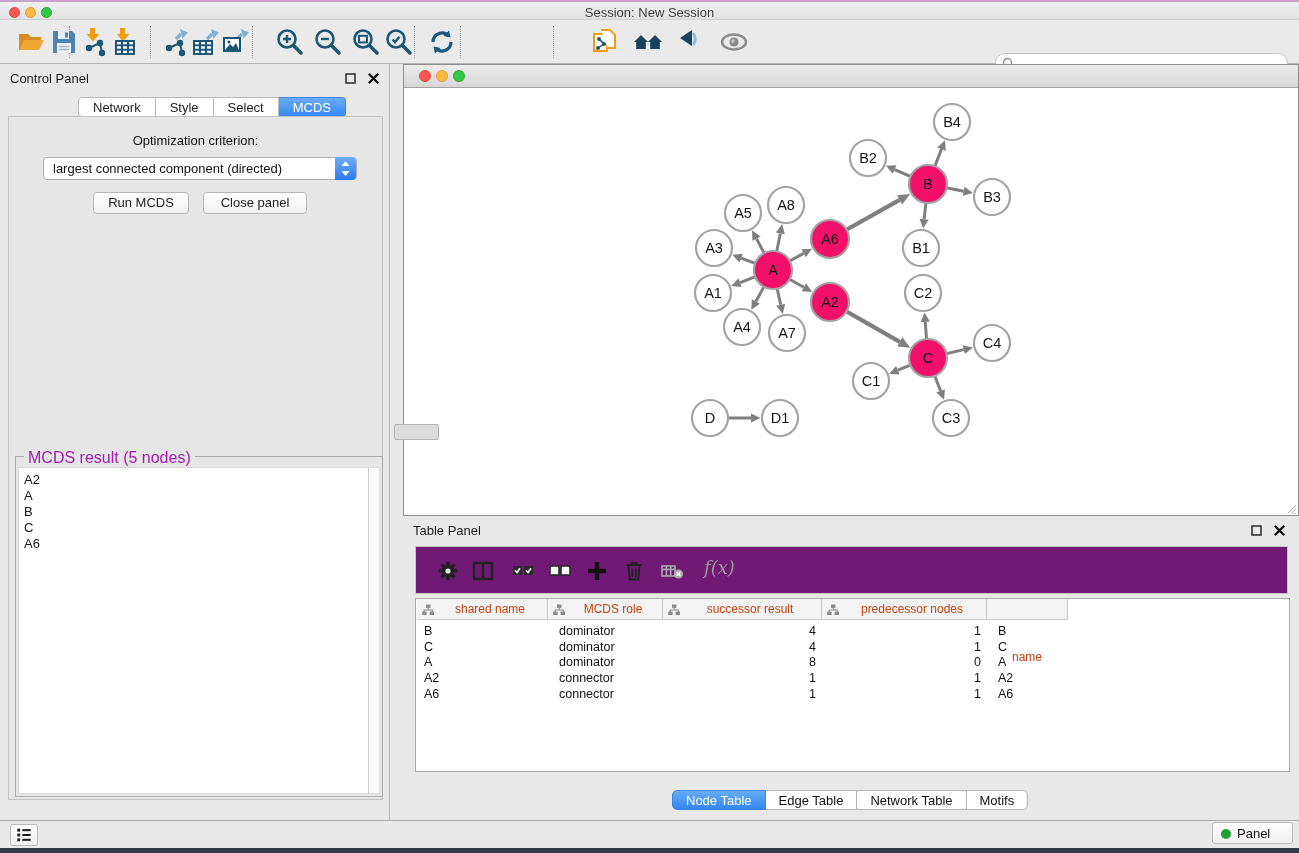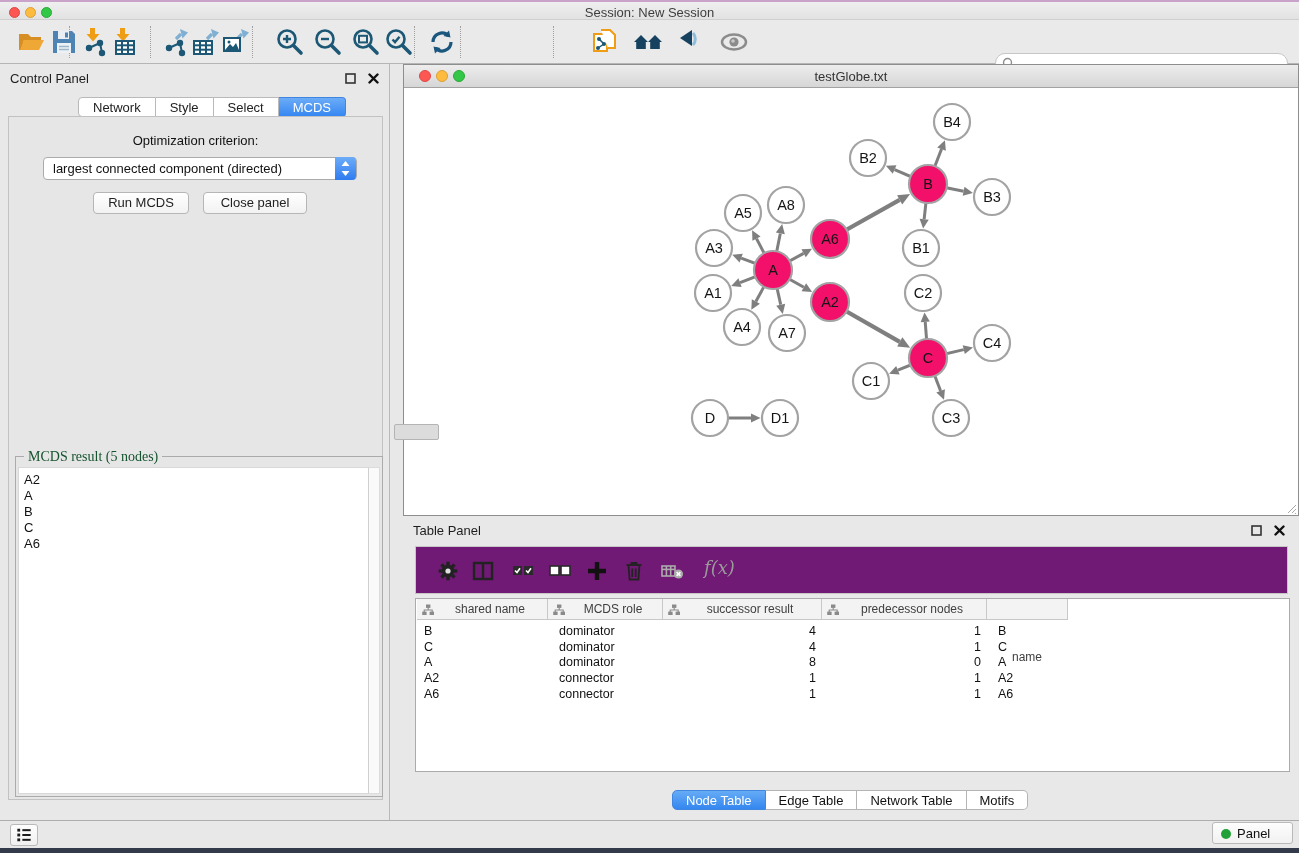--- a/index.html
+++ b/index.html
@@ -41,21 +41,21 @@
   #cp-content { position:absolute; left:8px; top:52px; width:375px; height:684px; background:#E6E6E6; border:1px solid #C2C2C2; }
   #opt-label { position:absolute; left:0; top:16px; width:100%; text-align:center; font-size:13px; color:#111; }
   #criterion-select { position:absolute; left:34px; top:40px; width:314px; height:23px; background:#FFF; border:1px solid #ABABAB; border-radius:4px; }
   #criterion-value { position:absolute; left:9px; top:3px; font-size:13px; color:#111; white-space:nowrap; }
   #criterion-stepper { position:absolute; right:0; top:-1px; width:21px; height:23px; background:linear-gradient(#6CACF8,#2F7CF0); border-radius:0 4px 4px 0; }
   #criterion-stepper svg { width:21px; height:23px; }
   .mac-btn { position:absolute; top:75px; height:22px; background:linear-gradient(#FFFFFF,#F2F2F2); border:1px solid #B6B6B6; border-radius:4px; font-size:13px; color:#222; text-align:center; line-height:20px; }
   #run-btn { left:84px; width:96px; }
   #closep-btn { left:194px; width:104px; }
   #result-group { position:absolute; left:6px; top:339px; width:368px; height:341px; border:1px solid #ABABAB; }
-  #result-title { position:absolute; left:8px; top:-8px; background:#E6E6E6; padding:0 4px; font-size:14px; color:#14532d;font-family:Liberation Serif, serif; }
+  #result-title { position:absolute; left:8px; top:-8px; background:#E6E6E6; padding:0 4px; font-size:16px; color:#a21caf; }
   #result-list { position:absolute; left:2px; top:10px; width:352px; height:327px; background:#FFF; border:1px solid #D8D8D8; overflow:hidden; }
   #result-scroll { position:absolute; right:2px; top:10px; width:12px; height:327px; background:#FAFAFA; border:1px solid #DCDCDC; border-left:1px solid #D0D0D0; }
   .result-item { padding-left:5px; height:16px; line-height:16px; font-size:13px; color:#111; }
   #result-list .result-item:first-child { margin-top:4px; }
 
   
   #network-window { left:403px; top:64px; width:896px; height:452px; border:1px solid #8E8E8E; background:#FFF; }
   #nw-titlebar { position:absolute; left:0; top:0; width:100%; height:23px; background:linear-gradient(#EDEDED,#D6D6D6); border-bottom:1px solid #A2A2A2; }
   #nw-titlebar .light { top:5px; width:12px; height:12px; }
   #nw-close { left:15px; background:#FC5753; border:1px solid #DF4744; }
@@ -68,21 +68,21 @@
   
   #v-grip { left:394px; top:424px; width:9px; height:16px; background:#DCDCDC; border:1px solid #B4B4B4; border-radius:2px; }
 
   
   #table-panel { left:403px; top:516px; width:896px; height:304px; background:#E8E8E8; }
   #tp-toolbar { position:absolute; left:12px; top:30px; width:873px; height:48px; background:#701a75; border:1px solid #C6C6C6; }
   .tp-btn { position:absolute; top:10px; width:28px; height:28px; }
   .tp-btn svg { width:24px; height:24px; margin:2px; }
   #fx-label { position:absolute; left:288px; top:10px; font-family:"DejaVu Serif", serif; font-style:italic; font-size:18px; color:#9B9B9B; }
   #node-table { position:absolute; left:12px; top:82px; width:875px; height:174px; background:#FFF; border:1px solid #ABABAB; overflow:hidden; }
-  .th-cell { position:absolute; top:0; height:21px; background:#F3F3F3; border-right:1px solid #C8C8C8; border-bottom:1px solid #C8C8C8; font-size:12px; color:#404040; }
+  .th-cell { position:absolute; top:0; height:21px; background:#F3F3F3; border-right:1px solid #C8C8C8; border-bottom:1px solid #C8C8C8; font-size:12px; color:#c2410c; }
   .th-label { position:absolute; left:18px; right:2px; top:3px; text-align:center; white-space:nowrap; }
   .th-cell.no-icon .th-label { left:2px;margin-top:48px; }
   .th-icon { position:absolute; left:5px; top:5px; width:12px; height:12px; }
   .td-cell { position:absolute; height:16px; font-size:12.5px; color:#111; line-height:16px; white-space:nowrap; }
   #tp-tabs { position:absolute; left:269px; top:274px; height:20px; display:flex; }
   .seg-tab2 { height:20px; line-height:19px; padding:0 13px; background:#FFF; border:1px solid #B4B4B4; border-left:none; font-size:13px; color:#111; }
   .seg-tab2.first { border-left:1px solid #B4B4B4; border-radius:5px 0 0 5px; }
   .seg-tab2.last { border-radius:0 5px 5px 0; }
   .seg-tab2.active { background:linear-gradient(#66ABF5,#3487F0); color:#FFF; border-color:#3E86E0; }
 
@@ -273,21 +273,20 @@
       <div id="result-scroll"></div>
     </div>
   </div>
 </div>
 
 <div id="network-window" class="abs">
   <div id="nw-titlebar">
     <div id="nw-close" class="light"></div>
     <div id="nw-min" class="light"></div>
     <div id="nw-zoom" class="light"></div>
-    <div id="nw-title">testGlobe.txt</div>
   </div>
   <div id="graph-canvas"><svg viewBox="0 0 894 427" width="894" height="427">
         <line x1="369" y1="182" x2="336.0786374017594" y2="194.61985566265886" stroke="#7F7F7F" stroke-width="3"></line>
         <polygon points="327.20804928738994,198.02024777316717 334.43213174825013,190.32462352306945 337.7251430552687,198.91508780224828" fill="#7F7F7F"></polygon>
         <line x1="369" y1="182" x2="399.84048643843556" y2="199.31395729877084" stroke="#7F7F7F" stroke-width="3"></line>
         <polygon points="408.1243323995976,203.9645374874934 397.5886265575804,203.32508271154407 402.0923463192907,195.30283188599762" fill="#7F7F7F"></polygon>
         <line x1="369" y1="182" x2="337.17242593880326" y2="170.13209102802833" stroke="#7F7F7F" stroke-width="3"></line>
         <polygon points="328.27111399333324,166.81295776022594 338.7795852053181,165.82198208601125 335.56526667228843,174.4421999700454" fill="#7F7F7F"></polygon>
         <line x1="369" y1="182" x2="351.8553864603895" y2="213.52396683089665" stroke="#7F7F7F" stroke-width="3"></line>
         <polygon points="347.3165529647447,221.86956390353396 347.8143605094283,211.32621587511073 355.89641241135075,215.72171778668258" fill="#7F7F7F"></polygon>

